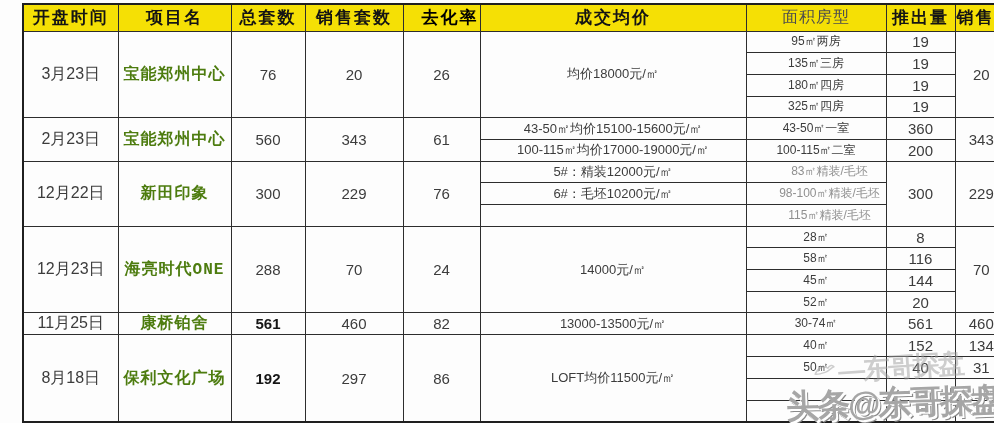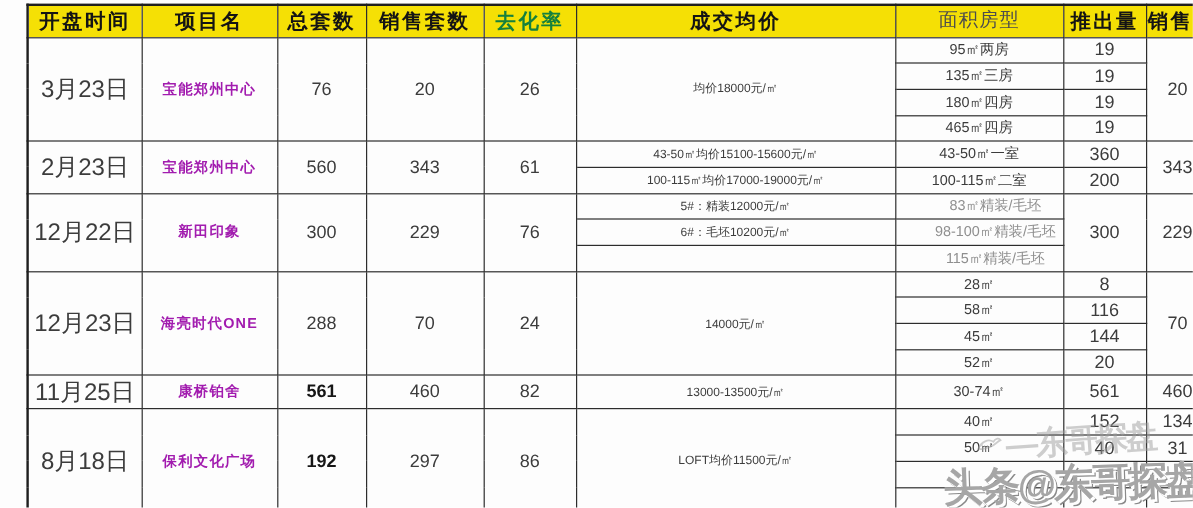--- a/index.html
+++ b/index.html
@@ -21,29 +21,29 @@
   th,td{
     border:1px solid #2d2d2d;
     text-align:center;vertical-align:middle;
     padding:0 1px;overflow:hidden;white-space:nowrap;
   }
   thead tr{height:27px;}
   th{
     background:#F5E005;color:#141414;
     font-size:17px;font-weight:bold;letter-spacing:2px;
   }
-  th.th-rate{color:#15803d;}
+  th.th-rate{color:#000000;text-align:right;}
   th.th-area{font-weight:400;color:#4d4d4d;font-size:16px;letter-spacing:1px;}
 
   td{font-size:15px;color:#3c3c3c;}
-  td.date-cell{font-size:20px;}
-  td.name-cell{font-weight:bold;font-size:12px;color:#a21caf;letter-spacing:1px;}
+  td.date-cell{font-size:16px;}
+  td.name-cell{font-weight:bold;font-size:16px;color:#4d7c0f;letter-spacing:1px;font-family:Liberation Mono, monospace;}
   td.num-cell{font-size:15px;}
   td.bold{font-weight:bold;color:#161616;}
-  td.price-cell{font-size:10px;}
+  td.price-cell{font-size:13px;}
   td.area-cell{font-size:12px;}
   td.muted{color:#8f8f8f;padding-left:28px;}
 
   .wm-faint{
     position:absolute;left:812px;top:350px;z-index:5;
     display:flex;align-items:center;gap:2px;
     color:#9e9e9e;opacity:.5;transform:rotate(-4deg);
     font-size:27px;font-weight:bold;letter-spacing:-2px;
     pointer-events:none;
   }
@@ -100,21 +100,21 @@
         </tr>
         <tr style="height: 21.7px;">
           <td rowspan="1" class="area-cell">135㎡三房</td>
           <td rowspan="1" class="num-cell">19</td>
         </tr>
         <tr style="height: 21.7px;">
           <td rowspan="1" class="area-cell">180㎡四房</td>
           <td rowspan="1" class="num-cell">19</td>
         </tr>
         <tr style="height: 21.7px;">
-          <td rowspan="1" class="area-cell">465㎡四房</td>
+          <td rowspan="1" class="area-cell">325㎡四房</td>
           <td rowspan="1" class="num-cell">19</td>
         </tr>
         <tr style="height: 21.7px;">
           <td rowspan="2" class="date-cell">2月23日</td>
           <td rowspan="2" class="name-cell">宝能郑州中心</td>
           <td rowspan="2" class="num-cell">560</td>
           <td rowspan="2" class="num-cell">343</td>
           <td rowspan="2" class="num-cell">61</td>
           <td rowspan="1" class="price-cell">43-50㎡均价15100-15600元/㎡</td>
           <td rowspan="1" class="area-cell">43-50㎡一室</td>

